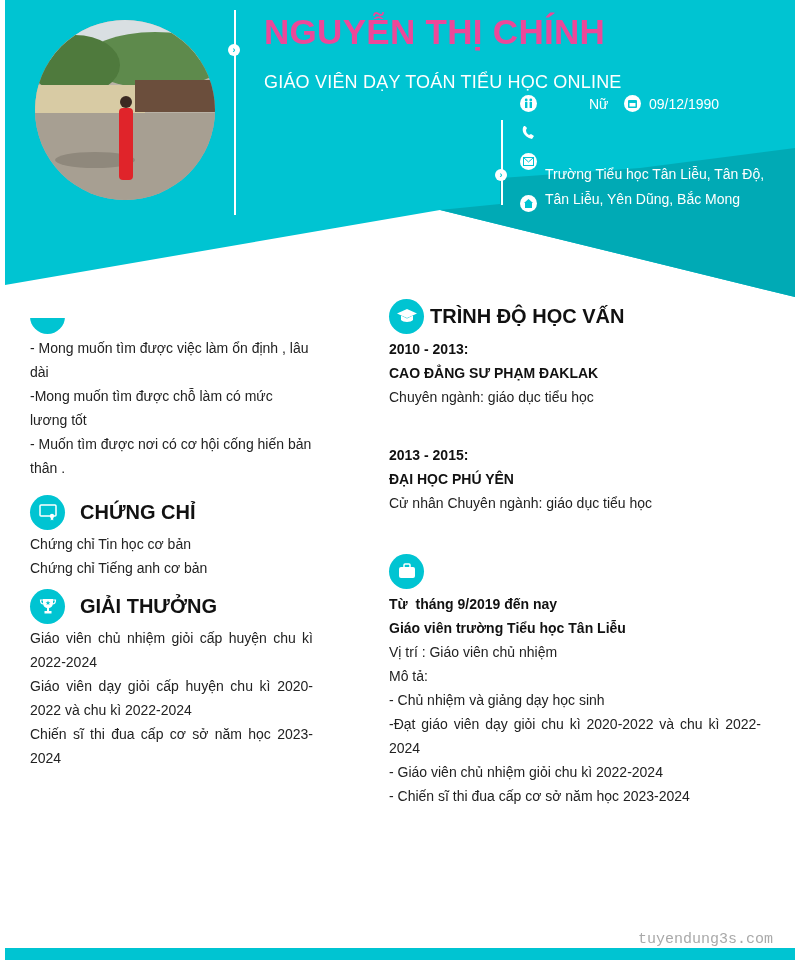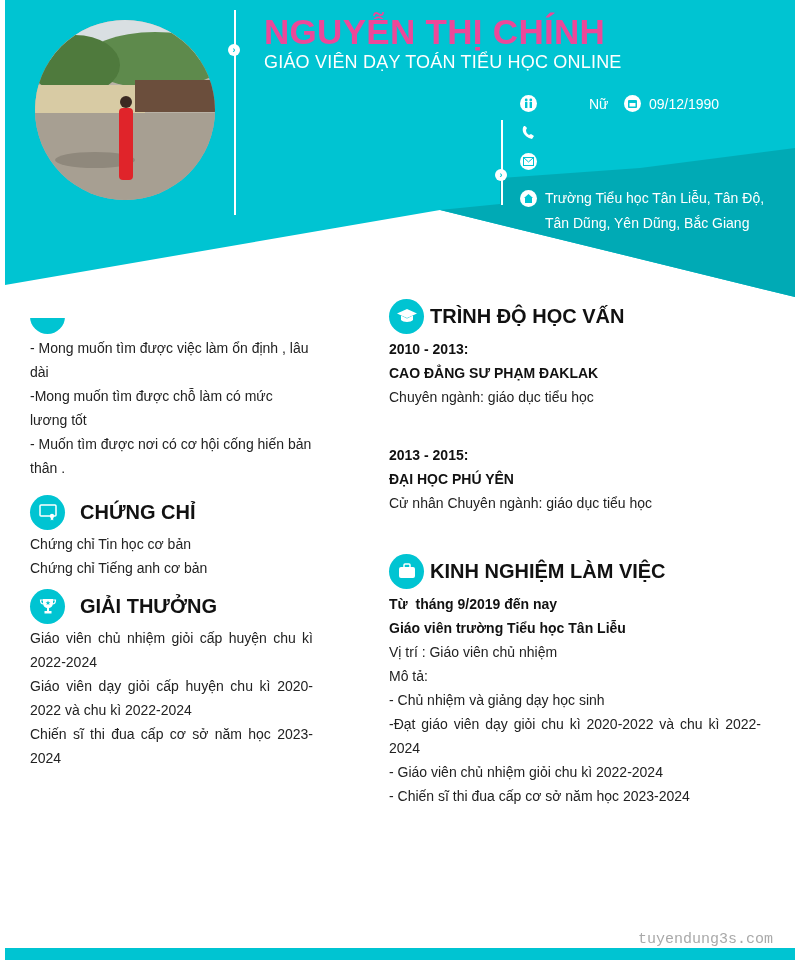--- a/index.html
+++ b/index.html
@@ -5,21 +5,21 @@
   * { box-sizing: border-box; margin: 0; padding: 0; }
   html, body { width: 800px; height: 960px; background: #ffffff; overflow: hidden; }
   body { position: relative; font-family: "Liberation Sans", "DejaVu Sans", sans-serif; color: #222; }
 
   .header-bg { position: absolute; left: 0; top: 0; width: 800px; height: 300px; }
   .avatar { position: absolute; left: 35px; top: 20px; width: 180px; height: 180px; border-radius: 50%; overflow: hidden; }
   .vline { position: absolute; background: #ffffff; width: 2px; }
   .knob { position: absolute; width: 12px; height: 12px; border-radius: 50%; background: #fff; color: #00c4d2; font-size: 9px; font-weight: bold; line-height: 12px; text-align: center; }
 
   .name { position: absolute; left: 264px; top: 12px; font-size: 35px; font-weight: bold; color: #ec4899; letter-spacing: 0.3px; }
-  .title { position: absolute; left: 264px; top: 52px; font-size: 18px; color: #ffffff; letter-spacing: 0.2px; }
+  .title { position: absolute; left: 264px; top: 72px; font-size: 18px; color: #ffffff; letter-spacing: 0.2px; }
 
   .info { position: absolute; color: #ffffff; font-size: 14px; display: flex; align-items: center; }
   .info .ico { width: 17px; height: 17px; border-radius: 50%; background: #fff; margin-right: 8px; display: inline-flex; align-items: center; justify-content: center; }
 
   .col-left { position: absolute; left: 30px; width: 283px; }
   .col-right { position: absolute; left: 389px; width: 372px; }
 
   .sec-head { display: flex; align-items: center; height: 36px; }
   .sec-ico { width: 35px; height: 35px; border-radius: 50%; background: #00c4d2; display: flex; align-items: center; justify-content: center; flex-shrink: 0; }
   .sec-title { font-size: 20px; font-weight: bold; color: #111; }
@@ -95,29 +95,29 @@
 </div>
 <div class="info" style="left:520px;top:153px;">
   <span class="ico">
     <svg width="11" height="9" viewBox="0 0 11 9">
         <rect x="0.5" y="0.5" width="10" height="8" fill="none" stroke="#00c4d2"></rect>
         <polyline points="0.5,0.5 5.5,5 10.5,0.5" fill="none" stroke="#00c4d2"></polyline>
       </svg>
   </span>
   <span></span>
 </div>
-<div class="info" style="left:520px;top:189px;align-items:flex-start;">
+<div class="info" style="left:520px;top:165px;align-items:flex-end;">
   <span class="ico" style="margin-top:1px;">
     <svg width="11" height="11" viewBox="0 0 11 11">
         <polygon points="5.5,1 10,5 9,5 9,10 2,10 2,5 1,5" fill="#00c4d2"></polygon>
       </svg>
   </span>
   <span style="display:block;line-height:25px;margin-top:-3px;">
     <span style="display:block;">Trường Tiểu học Tân Liễu, Tân Độ,</span>
-    <span style="display:block;">Tân Dũng, Yên Dũng, Bắc Giang</span>
+    <span style="display:block;">Tân Liễu, Yên Dũng, Bắc Mong</span>
   </span>
 </div>
 
 <div class="col-left" style="top:298px;">
 
   <div class="sec-head">
     <div class="sec-ico"></div>
     <div class="sec-title"></div>
   </div>
   <div class="mask" style="left:-2px;top:0;width:300px;height:20px;"></div>
@@ -183,21 +183,20 @@
     <div class="p">Cử nhân Chuyên ngành: giáo dục tiểu học</div>
   </div>
 
   <div class="sec-head" style="margin-top:38px;">
     <div class="sec-ico">
       <svg width="18" height="16" viewBox="0 0 18 16">
           <rect x="1" y="4" width="16" height="11" rx="2" fill="#fff"></rect>
           <rect x="6" y="1" width="6" height="4" rx="1" fill="none" stroke="#fff" stroke-width="1.5"></rect>
         </svg>
     </div>
-    <div class="sec-title">KINH NGHIỆM LÀM VIỆC</div>
   </div>
   <div style="margin-top:3px;">
     <div class="p b" style="white-space:pre;">Từ  tháng 9/2019 đến nay</div>
     <div class="p b">Giáo viên trường Tiểu học Tân Liễu</div>
     <div class="p">Vị trí : Giáo viên chủ nhiệm</div>
     <div class="p">Mô tả:</div>
     <div class="p just">- Chủ nhiệm và giảng dạy học sinh</div>
     <div class="p just">-Đạt giáo viên dạy giỏi chu kì 2020-2022 và chu kì 2022-2024</div>
     <div class="p just">- Giáo viên chủ nhiệm giỏi chu kì 2022-2024</div>
     <div class="p just">- Chiến sĩ thi đua cấp cơ sở năm học 2023-2024</div>

